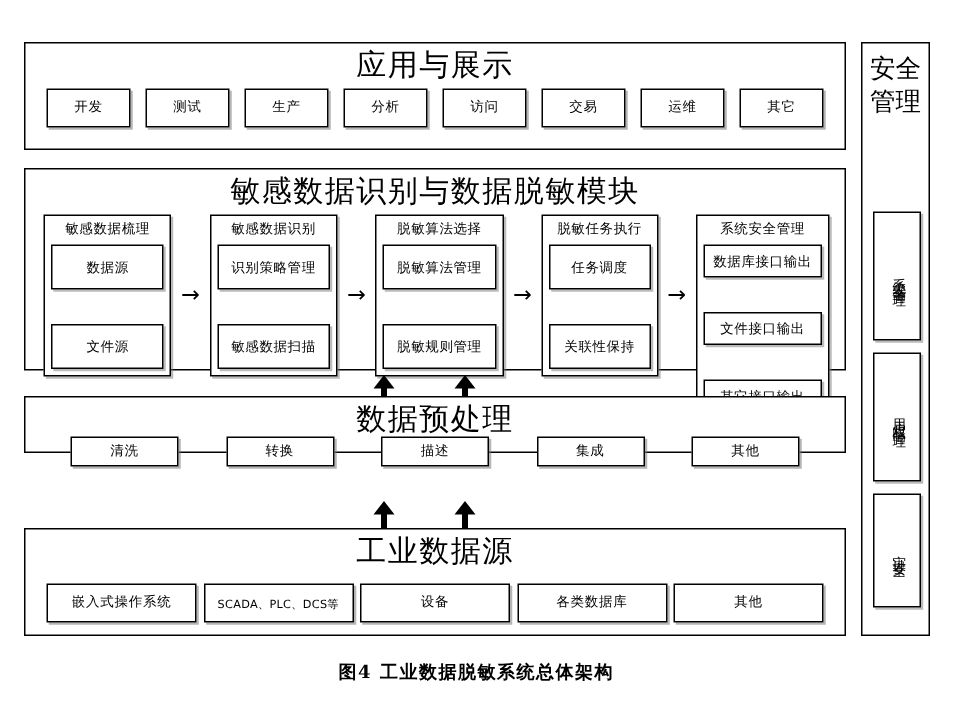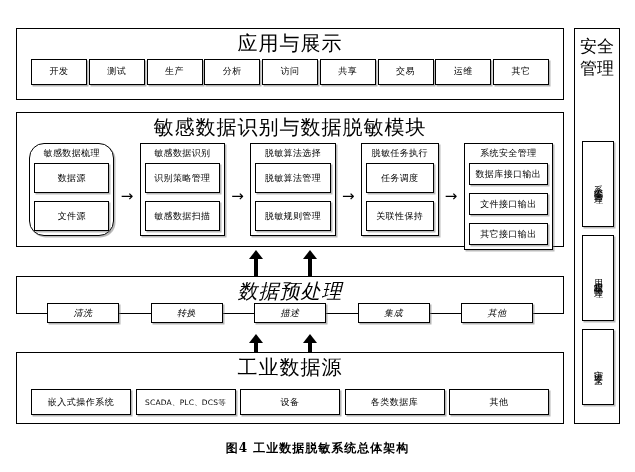--- a/index.html
+++ b/index.html
@@ -61,21 +61,21 @@
   .chip-row {
     position: absolute;
     display: flex;
     justify-content: space-between;
     align-items: stretch;
   }
 
   
   #sec-app      { left: 16px;  top: 28px;  width: 548px; height: 72px; }
   #app-chips    { left: 14px;  top: 30px;  right: 14px; height: 26px; }
-  #app-chips .cell { width: 56px; font-family: Liberation Mono, monospace; }
+  #app-chips .cell { width: 56px; }
 
   
   #sec-core     { left: 16px;  top: 112px; width: 548px; height: 135px; }
   #core-cols    { position: absolute; left: 12px; top: 30px; right: 10px; height: 92px;
                   display: flex; align-items: flex-start; }
 
   .core-col {
     border: 1.2px solid #000;
     background: #fff;
     box-sizing: border-box;
@@ -96,23 +96,23 @@
     box-sizing: border-box;
     text-align: center;
     font-size: 9px;
     letter-spacing: .4px;
     display: flex;
     align-items: center;
     justify-content: center;
     box-shadow: 1.5px 1.5px 0 rgba(120,120,120,.5);
     background: #fff;
   }
-  .core-col .sub + .sub { margin-top: 8px; }
-
-  .col-w1 { width: 88px; border-radius: 15px; }
+  .core-col .sub + .sub { margin-top: 23px; }
+
+  .col-w1 { width: 88px; }
   .col-w2 { width: 88px; }
   .col-w3 { width: 88px; }
   .col-w4 { width: 80px; }
   .col-w5 { width: 92px; }
 
   .h-tall { height: 30px; }
   .h-short{ height: 22px; }
 
   
   .h-arrow {
@@ -121,21 +121,21 @@
     margin-top: 14px;
     display: flex;
     align-items: center;
     justify-content: center;
     color: #000;
     font-size: 15px;
     line-height: 15px;
   }
 
   
-  #sec-pre      { left: 16px;  top: 276px; width: 548px; height: 38px; font-style: italic; }
+  #sec-pre      { left: 16px;  top: 264px; width: 548px; height: 38px; }
   #pre-chips    { left: 30px;  top: 26px;  right: 30px; height: 20px; }
   #pre-chips .cell { width: 72px; }
 
   
   #sec-src      { left: 16px;  top: 352px; width: 548px; height: 72px; }
   #src-chips    { left: 14px;  top: 36px;  right: 14px; height: 26px; }
   #src-chips .cell { width: 100px; }
 
   
   .v-arrow {
@@ -217,21 +217,20 @@
 
   <div class="panel" id="sec-app">
     <div class="panel-title">应用与展示</div>
 
     <div class="chip-row" id="app-chips">
       <div class="cell">开发</div>
       <div class="cell">测试</div>
       <div class="cell">生产</div>
       <div class="cell">分析</div>
       <div class="cell">访问</div>
-      <div class="cell">共享</div>
       <div class="cell">交易</div>
       <div class="cell">运维</div>
       <div class="cell">其它</div>
     </div>
   </div>
 
   <div class="panel" id="sec-core">
     <div class="panel-title">敏感数据识别与数据脱敏模块</div>
 
     <div id="core-cols">

